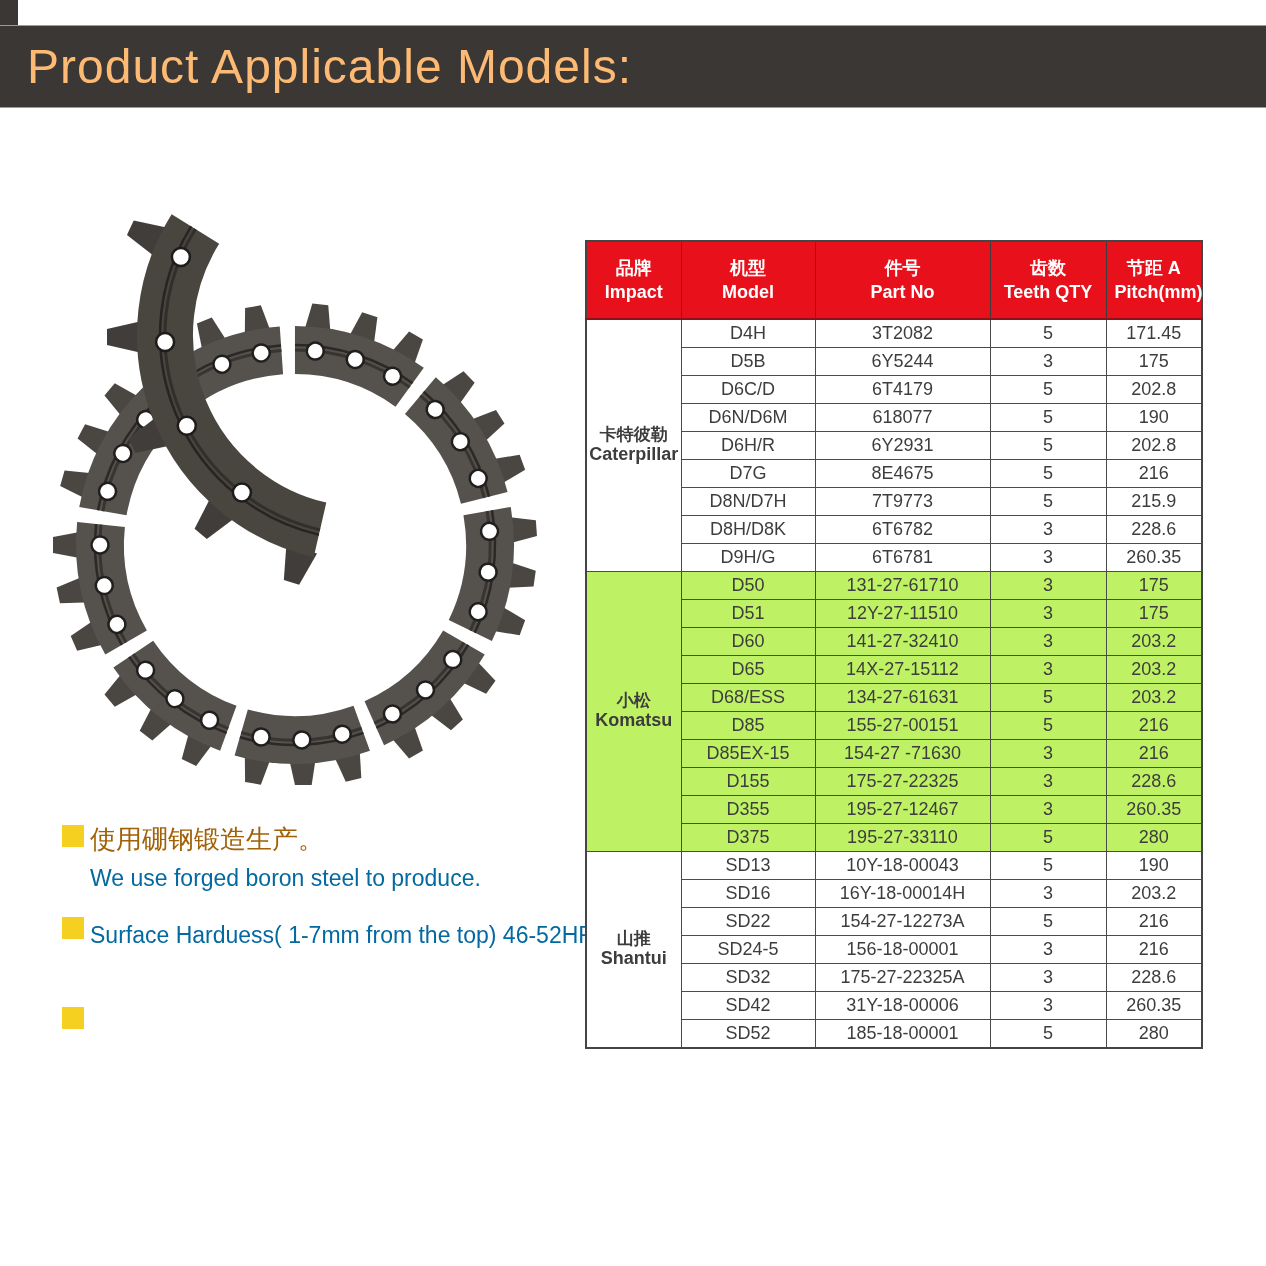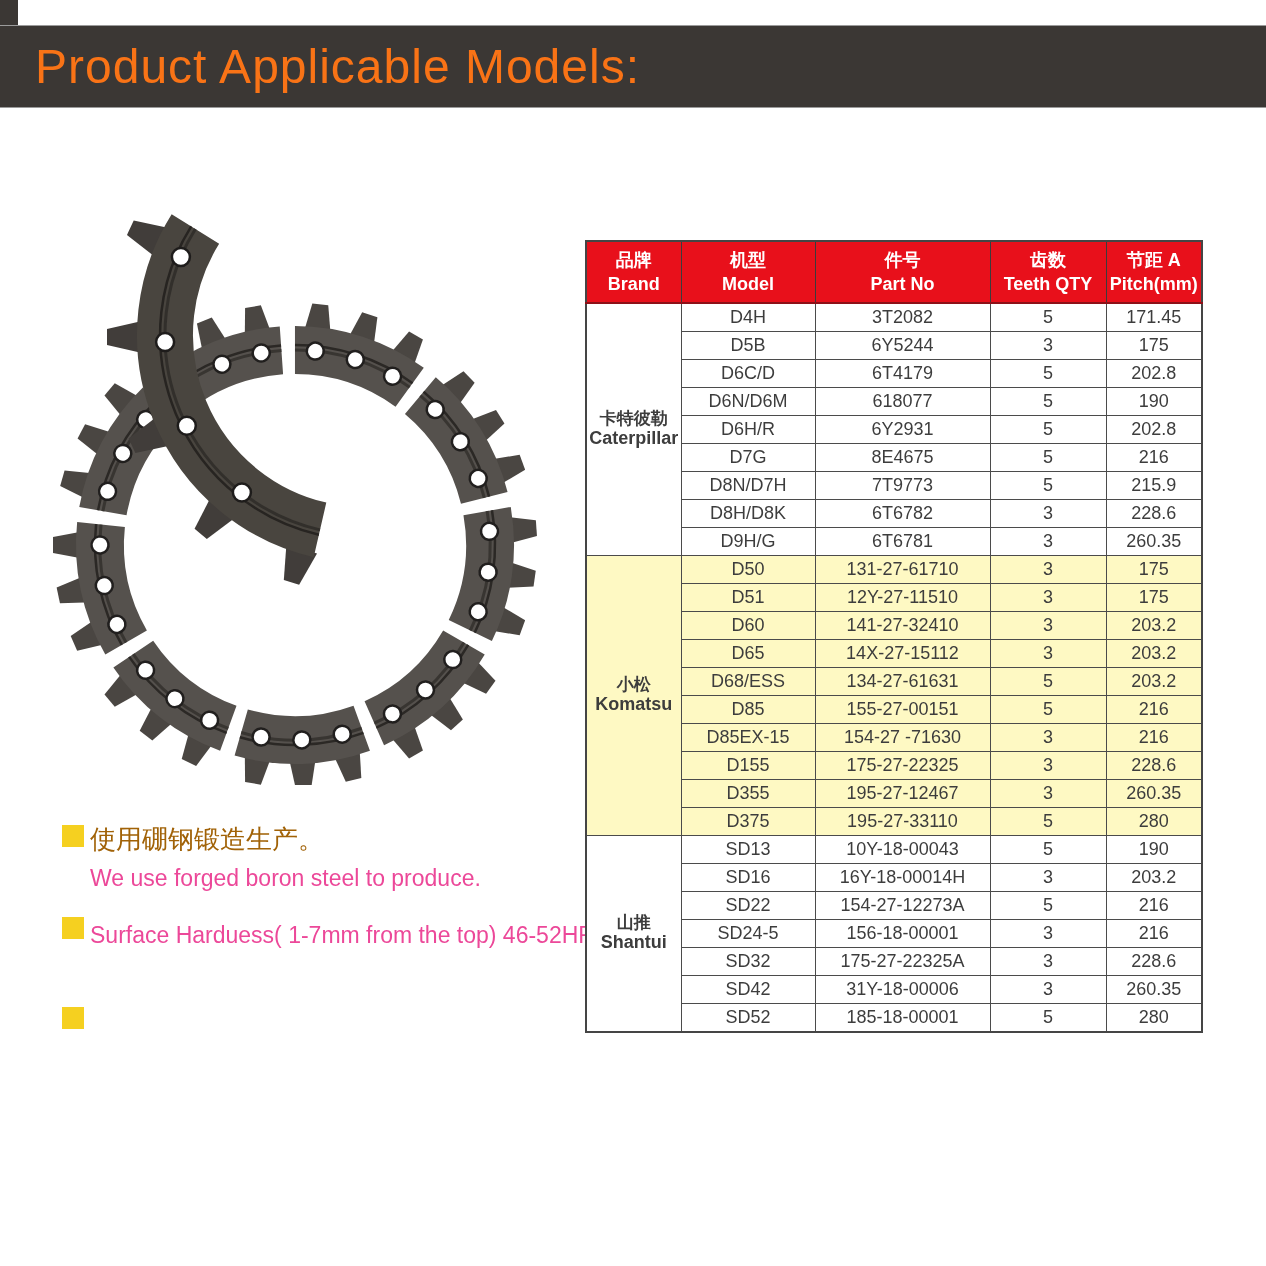--- a/index.html
+++ b/index.html
@@ -7,49 +7,49 @@
     width:1266px;height:1266px;position:relative;overflow:hidden;
     font-family:"Liberation Sans","DejaVu Sans",sans-serif;color:#3d3d3d;
   }
   
   .corner-mark{position:absolute;left:0;top:0;width:18px;height:108px;background:#3b3734;}
   .title-bar{
     position:absolute;left:0;top:25px;width:1266px;height:83px;background:#3b3734;
     border-top:1px solid #9b9b9b;border-bottom:1px solid #9b9b9b;box-sizing:border-box;
   }
   .title-bar h1{
-    margin:0;padding:0 0 0 35px;font-size:48px;font-weight:400;line-height:81px;
-    color:#f97316;letter-spacing:1px;white-space:nowrap;
+    margin:0;padding:0 0 0 27px;font-size:48px;font-weight:400;line-height:81px;
+    color:#fdba74;letter-spacing:1px;white-space:nowrap;
   }
   
   .photo{position:absolute;left:35px;top:185px;}
   
   .feature{position:absolute;left:62px;white-space:nowrap;}
   .feature .bullet{position:absolute;left:0;top:3px;width:22px;height:22px;background:#f5d020;}
   .feature .zh{margin-left:28px;font-size:26px;color:#a16207;}
-  .feature .en{margin-left:28px;font-size:23px;color:#ec4899;margin-top:8px;}
+  .feature .en{margin-left:28px;font-size:23px;color:#0369a1;margin-top:8px;}
   .f1{top:822px;}
   .f2{top:914px;}
   .f3{top:1004px;}
   
   table.models{
     position:absolute;left:585px;top:240px;width:616px;
     border-collapse:collapse;table-layout:fixed;text-align:center;
     font-size:18px;color:#3d3d3d;border:2px solid #454545;
   }
   table.models th{
     background:#e8101b;color:#ffffff;font-size:18px;font-weight:bold;
     height:60px;border:1px solid #3c3c3c;border-bottom:2px solid #8d1118;
-    padding:0;line-height:1.35;
+    padding:8px;line-height:1.35;
   }
   table.models td{
     border:1px solid #4b4b4b;height:27px;padding:0;line-height:1.1;
     background:#ffffff;
   }
-  table.models tr.kom td{background:#fef9c3;}
+  table.models tr.kom td{background:#bef264;}
   td.brand-cell{font-weight:bold;font-size:17px;line-height:1.3;}
   td.brand-cell .ben{font-size:18px;}
 </style>
 </head>
 <body>
 
 <div class="corner-mark"></div>
 
 <div class="title-bar">
   <h1>Product Applicable Models:</h1>
@@ -114,21 +114,21 @@
     <col style="width:95px">
       <col style="width:134px">
       <col style="width:175px">
       <col style="width:116px">
       <col style="width:96px">
   </colgroup>
   <thead>
     <tr>
       <th>
           <div>品牌</div>
-          <div>Brand</div>
+          <div>Impact</div>
         </th>
       <th>
           <div>机型</div>
           <div>Model</div>
         </th>
       <th>
           <div>件号</div>
           <div>Part No</div>
         </th>
       <th>

